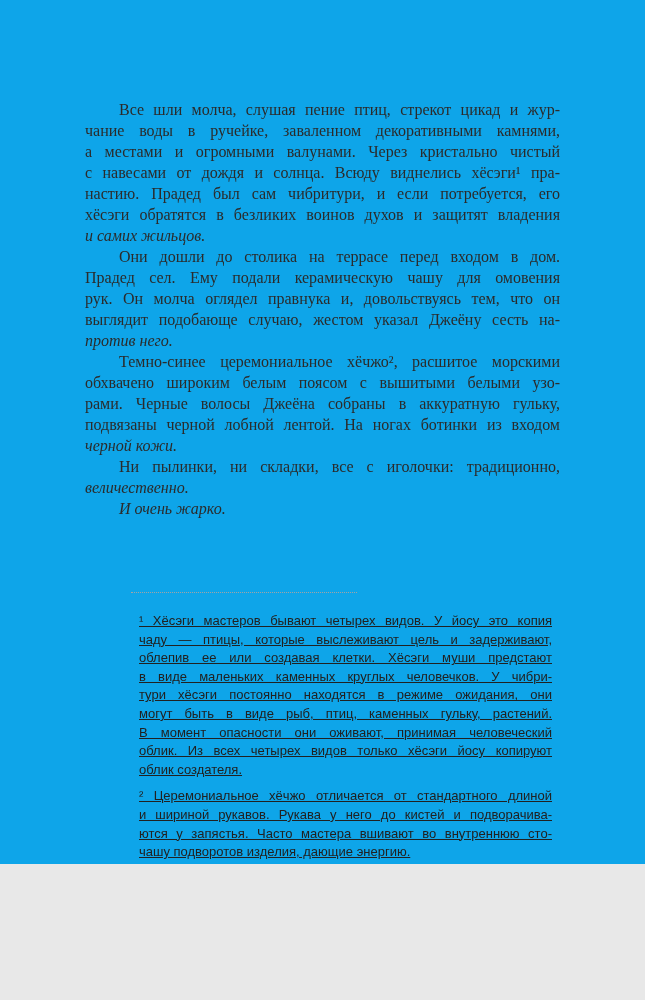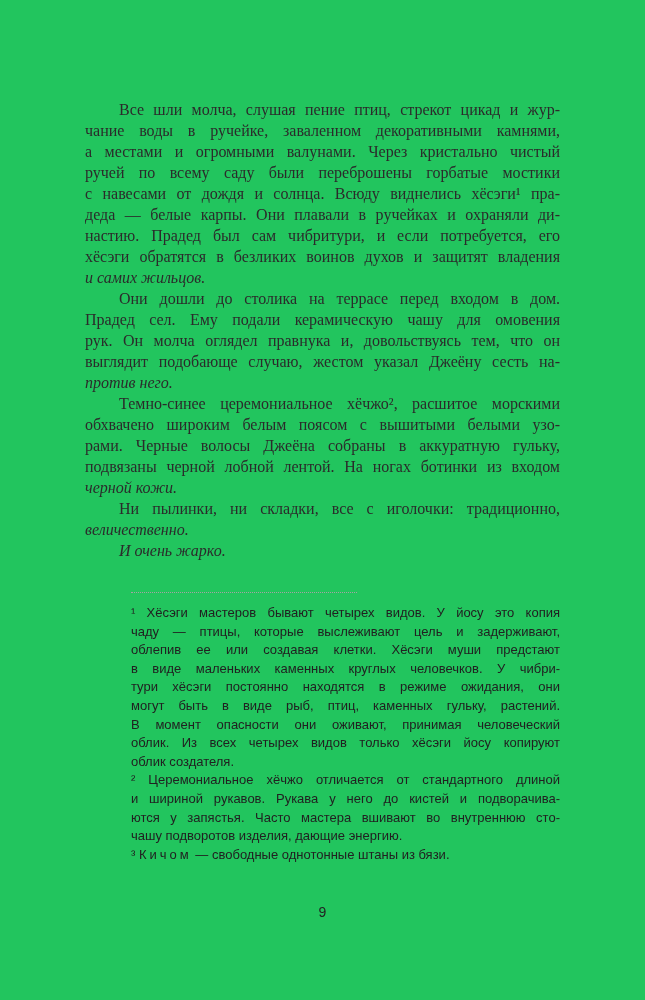--- a/index.html
+++ b/index.html
@@ -1,19 +1,19 @@
 <!DOCTYPE html>
 <html><head>
 <meta charset="utf-8">
 <style>
   html, body { margin: 0; padding: 0; background: #e8e8e8; }
   .page {
     position: relative;
-    width: 645px; height: 1000px;
-    background: #22c55e;
+    width: 645px; height: 864px;
+    background: #0ea5e9;
     font-family: "Liberation Serif", serif;
     overflow: hidden;
   }
   .main {
     position: absolute; left: 85px; top: 99px; width: 475px;
     font-size: 16px; line-height: 21px; color: #2b2b2b;
   }
   .para { margin: 0; }
   .ln {
     text-align: justify; text-align-last: justify;
@@ -23,21 +23,21 @@
   .ln.end { text-align-last: left; font-style: italic; }
   .divider {
     position: absolute; left: 131px; top: 592px; width: 226px; height: 0;
     border-top: 1px dotted #a3a3a3;
   }
   .fnotes {
     position: absolute; left: 131px; top: 604px; width: 429px;
     font-family: "Liberation Sans", sans-serif;
     font-size: 13px; line-height: 18.6px; color: #212121;
   }
-  .fn { margin: 0; }
+  .fn { margin: 8px; text-decoration: underline; }
   .fl {
     text-align: justify; text-align-last: justify;
     height: 18.6px; overflow: hidden; white-space: nowrap;
   }
   .fl.end { text-align-last: left; }
   .spaced-term { letter-spacing: 3px; }
   .folio {
     position: absolute; left: 0; top: 904px; width: 645px;
     text-align: center;
     font-family: "Liberation Sans", sans-serif;
@@ -47,23 +47,21 @@
 </head>
 <body>
 
 <div class="page">
 
   <div class="main">
     <div class="para">
       <div class="ln first">Все шли молча, слушая пение птиц, стрекот цикад и жур-</div>
       <div class="ln">чание воды в ручейке, заваленном декоративными камнями,</div>
       <div class="ln">а местами и огромными валунами. Через кристально чистый</div>
-      <div class="ln">ручей по всему саду были переброшены горбатые мостики</div>
       <div class="ln">с навесами от дождя и солнца. Всюду виднелись хёсэги¹ пра-</div>
-      <div class="ln">деда — белые карпы. Они плавали в ручейках и охраняли ди-</div>
       <div class="ln">настию. Прадед был сам чибритури, и если потребуется, его</div>
       <div class="ln">хёсэги обратятся в безликих воинов духов и защитят владения</div>
       <div class="ln end">и самих жильцов.</div>
     </div>
     <div class="para">
       <div class="ln first">Они дошли до столика на террасе перед входом в дом.</div>
       <div class="ln">Прадед сел. Ему подали керамическую чашу для омовения</div>
       <div class="ln">рук. Он молча оглядел правнука и, довольствуясь тем, что он</div>
       <div class="ln">выглядит подобающе случаю, жестом указал Джеёну сесть на-</div>
       <div class="ln end">против него.</div>

